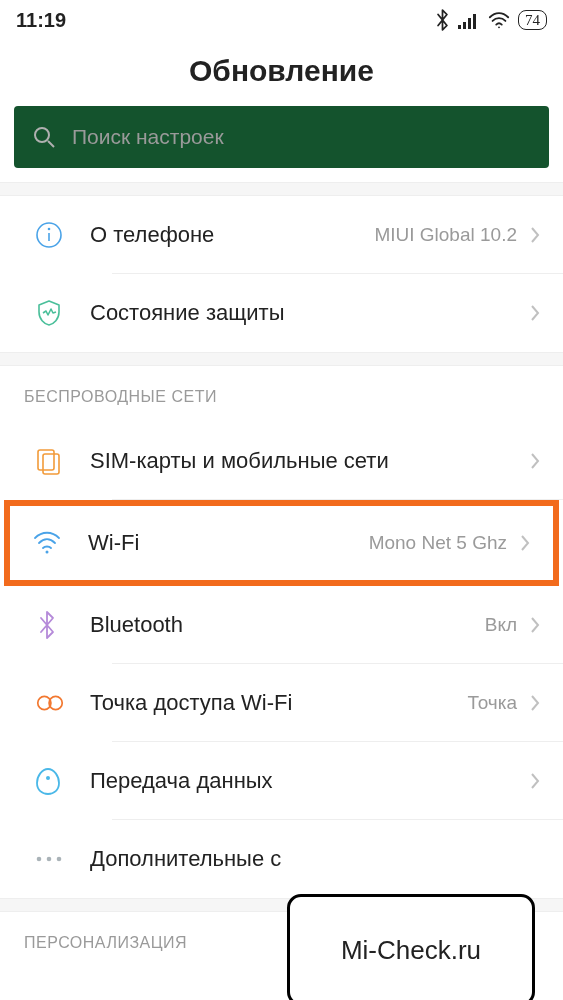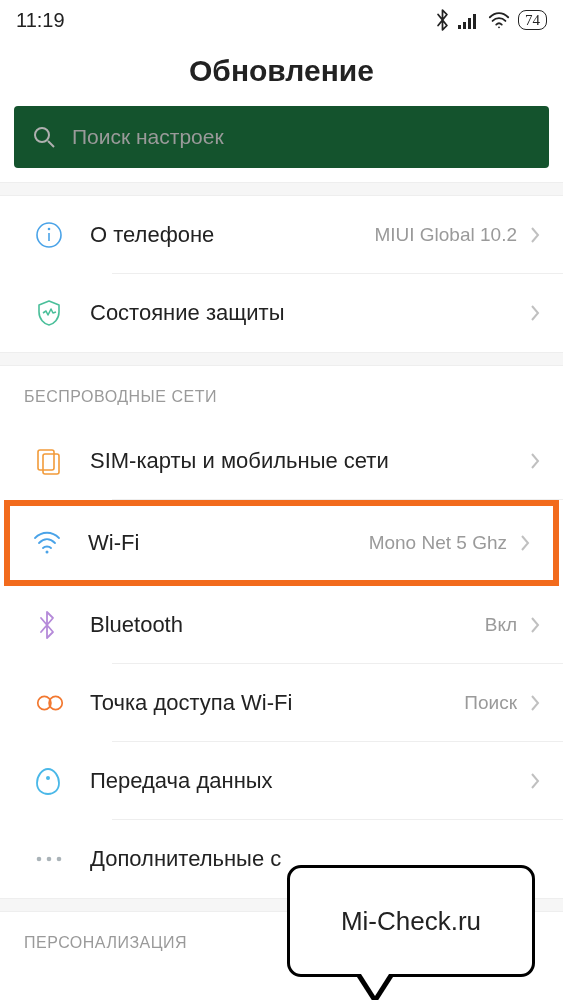--- a/index.html
+++ b/index.html
@@ -1,21 +1,21 @@
 <!DOCTYPE html>
 <html><head>
 <meta charset="utf-8">
 <style>
   * { box-sizing: border-box; margin: 0; padding: 0; }
   html, body { width: 563px; height: 1000px; font-family: -apple-system, "Helvetica Neue", Arial, sans-serif; background: #fff; color: #222; overflow: hidden; }
   body { display: flex; flex-direction: column; }
 
   
   .status-bar { height: 40px; display: flex; align-items: center; justify-content: space-between; padding: 0 16px; font-size: 20px; color: #222; }
-  .status-left { font-weight: 400; }
+  .status-left { font-weight: 700; }
   .status-right { display: flex; align-items: center; gap: 8px; }
   .status-right .ic { display: inline-flex; align-items: center; }
   .battery { border: 1.6px solid #222; border-radius: 8px; padding: 0 6px; font-size: 15px; line-height: 18px; font-weight: 500; font-family: Liberation Serif, serif; }
 
   
   .page-title { text-align: center; font-size: 30px; font-weight: 600; padding: 14px 0 18px; }
 
   
   .search-wrap { padding: 0 14px 14px; }
   .search-box { background: #14532d; border-radius: 4px; height: 62px; display: flex; align-items: center; padding: 0 18px; gap: 16px; }
@@ -31,21 +31,21 @@
   .row .icon-box { width: 56px; display: flex; align-items: center; justify-content: flex-start; }
   .row .label { flex: 1; font-size: 22px; color: #222; }
   .row .value { color: #9a9a9a; font-size: 19px; margin-right: 12px; }
   .row .chev { color: #c0c0c0; }
   .divider { position: absolute; left: 100px; right: 0; bottom: 0; height: 1px; background: #eee; }
 
   .highlight { border: 6px solid #f26b1d; margin: 0 4px; }
   .highlight .row { height: 74px; }
 
   
-  .callout { position: absolute; right: 28px; bottom: 0; width: 248px; height: 135px; }
+  .callout { position: absolute; right: 28px; bottom: 0; width: 248px; height: 106px; }
   .callout-box { width: 100%; height: 112px; border: 3px solid #000; border-radius: 14px; background: #fff; display: flex; align-items: center; justify-content: center; font-size: 26px; }
   .callout-tail { width: 0; height: 0; border-left: 18px solid transparent; border-right: 18px solid transparent; border-top: 28px solid #000; margin-left: 70px; position: relative; }
   .callout-tail::after { content: ""; position: absolute; top: -31px; left: -14px; width: 0; height: 0; border-left: 14px solid transparent; border-right: 14px solid transparent; border-top: 22px solid #fff; }
 
   
   .c-blue { color: #4aa3e8; }
   .c-orange { color: #f29b3a; }
   .c-teal { color: #4abf9a; }
   .c-purple { color: #b58ad9; }
   .c-dorange { color: #f27830; }
@@ -206,21 +206,21 @@
 
   <div class="row-wrap">
     <div class="row">
       <span class="icon-box c-dorange">
         <svg width="32" height="28" viewBox="0 0 34 24" stroke="currentColor" stroke-width="1.8" fill="none" stroke-linecap="round">
             <circle cx="11" cy="12" r="7"></circle>
             <circle cx="23" cy="12" r="7"></circle>
           </svg>
       </span>
       <span class="label">Точка доступа Wi-Fi</span>
-      <span class="value">Поиск</span>
+      <span class="value">Точка</span>
       <span class="chev">
           <svg width="12" height="20" viewBox="0 0 12 20" stroke="currentColor" stroke-width="2" fill="none">
             <path d="M3 3 L9 10 L3 17"></path>
           </svg>
         </span>
     </div>
     <div class="divider"></div>
   </div>
 
   <div class="row-wrap">

